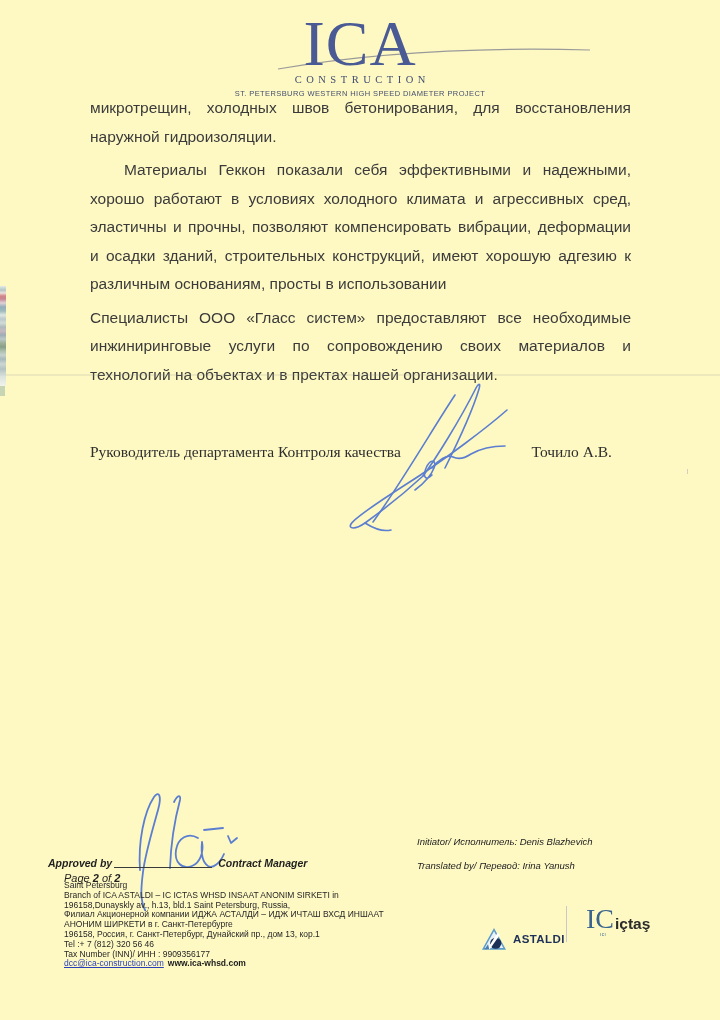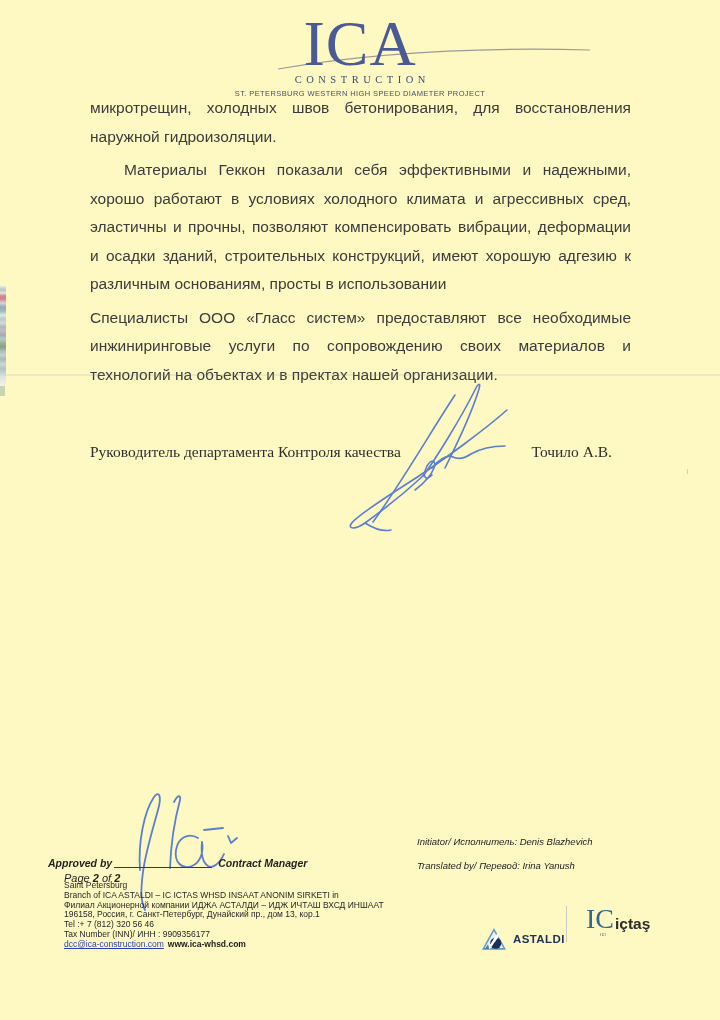--- a/index.html
+++ b/index.html
@@ -128,21 +128,23 @@
 
   <div class="approved-line">
     <span>Approved by</span>
     <span class="sig-underline"></span>
     <span>Contract  Manager</span>
   </div>
 
   <div class="address">
     <div>Saint Petersburg</div>
     <div>Branch of ICA ASTALDI – IC ICTAS WHSD INSAAT ANONIM SIRKETI in</div>
+    <div>196158,Dunayskly av., h.13, bld.1 Saint Petersburg, Russia,</div>
     <div>Филиал Акционерной компании ИДЖА АСТАЛДИ – ИДЖ ИЧТАШ ВХСД ИНШААТ</div>
+    <div>АНОНИМ ШИРКЕТИ в г. Санкт-Петербурге</div>
     <div>196158, Россия, г. Санкт-Петербург, Дунайский пр., дом 13, кор.1</div>
     <div>Tel :+ 7 (812) 320 56 46</div>
     <div>Tax Number (INN)/ ИНН : 9909356177</div>
     <div><span class="email">dcc@ica-construction.com</span><span class="site">www.ica-whsd.com</span></div>
   </div>
 
   <div class="init-line init-1">Initiator/ Исполнитель: Denis Blazhevich</div>
   <div class="init-line init-2">Translated by/ Перевод:  Irina Yanush</div>
 
   <div class="astaldi">

